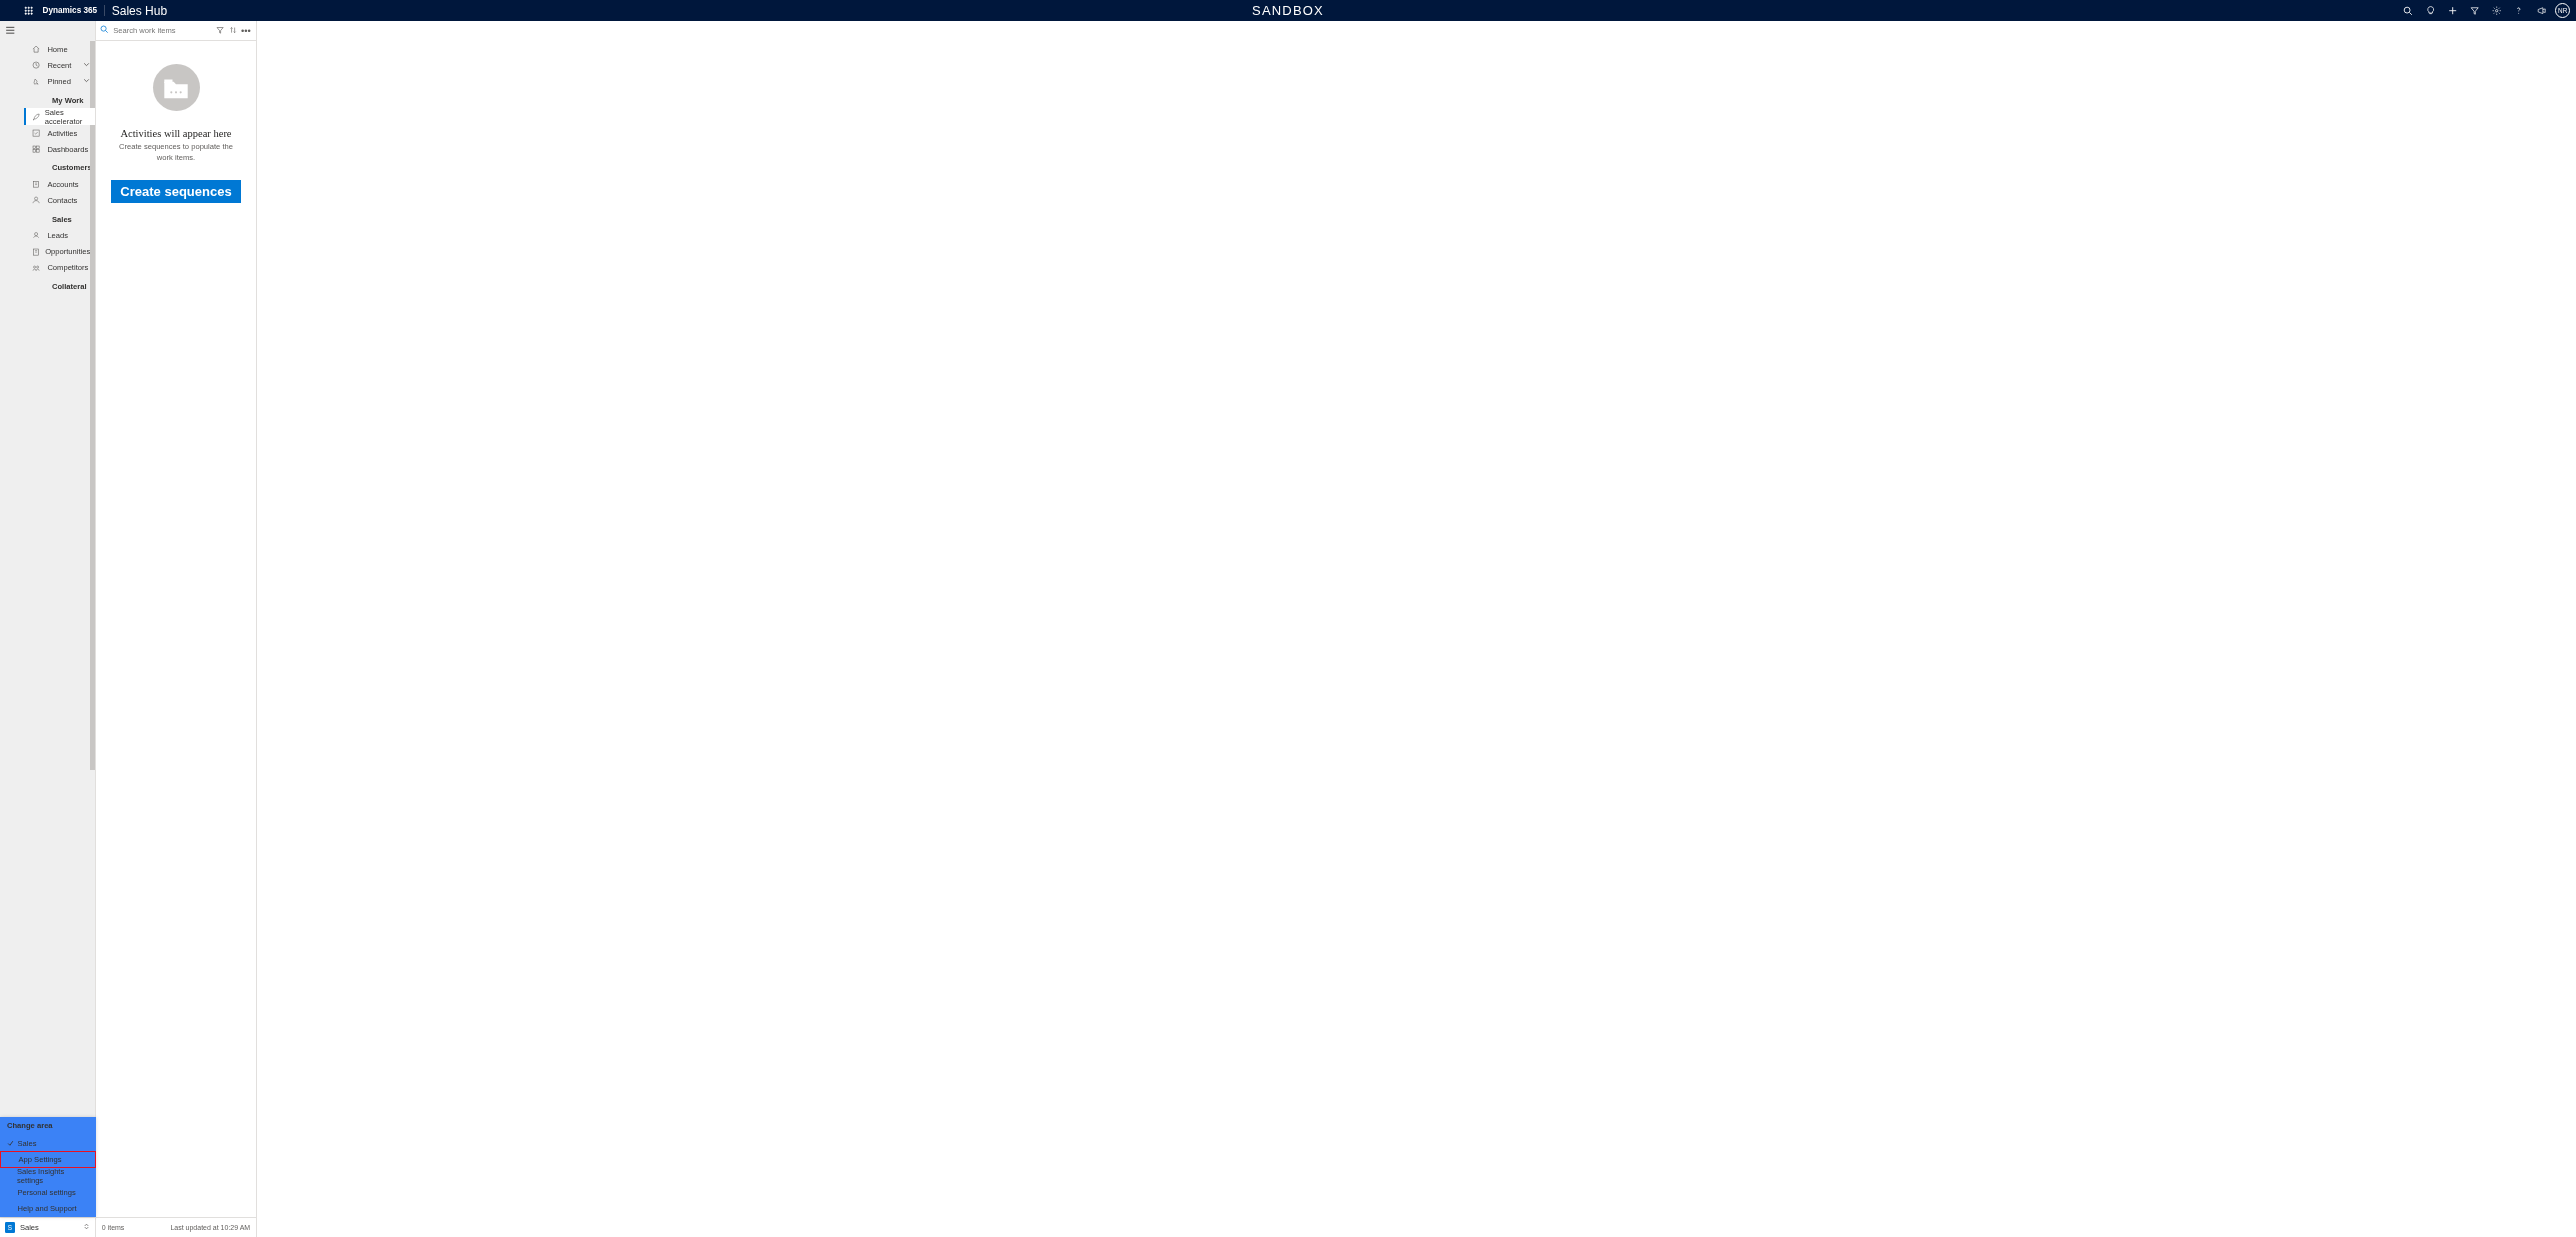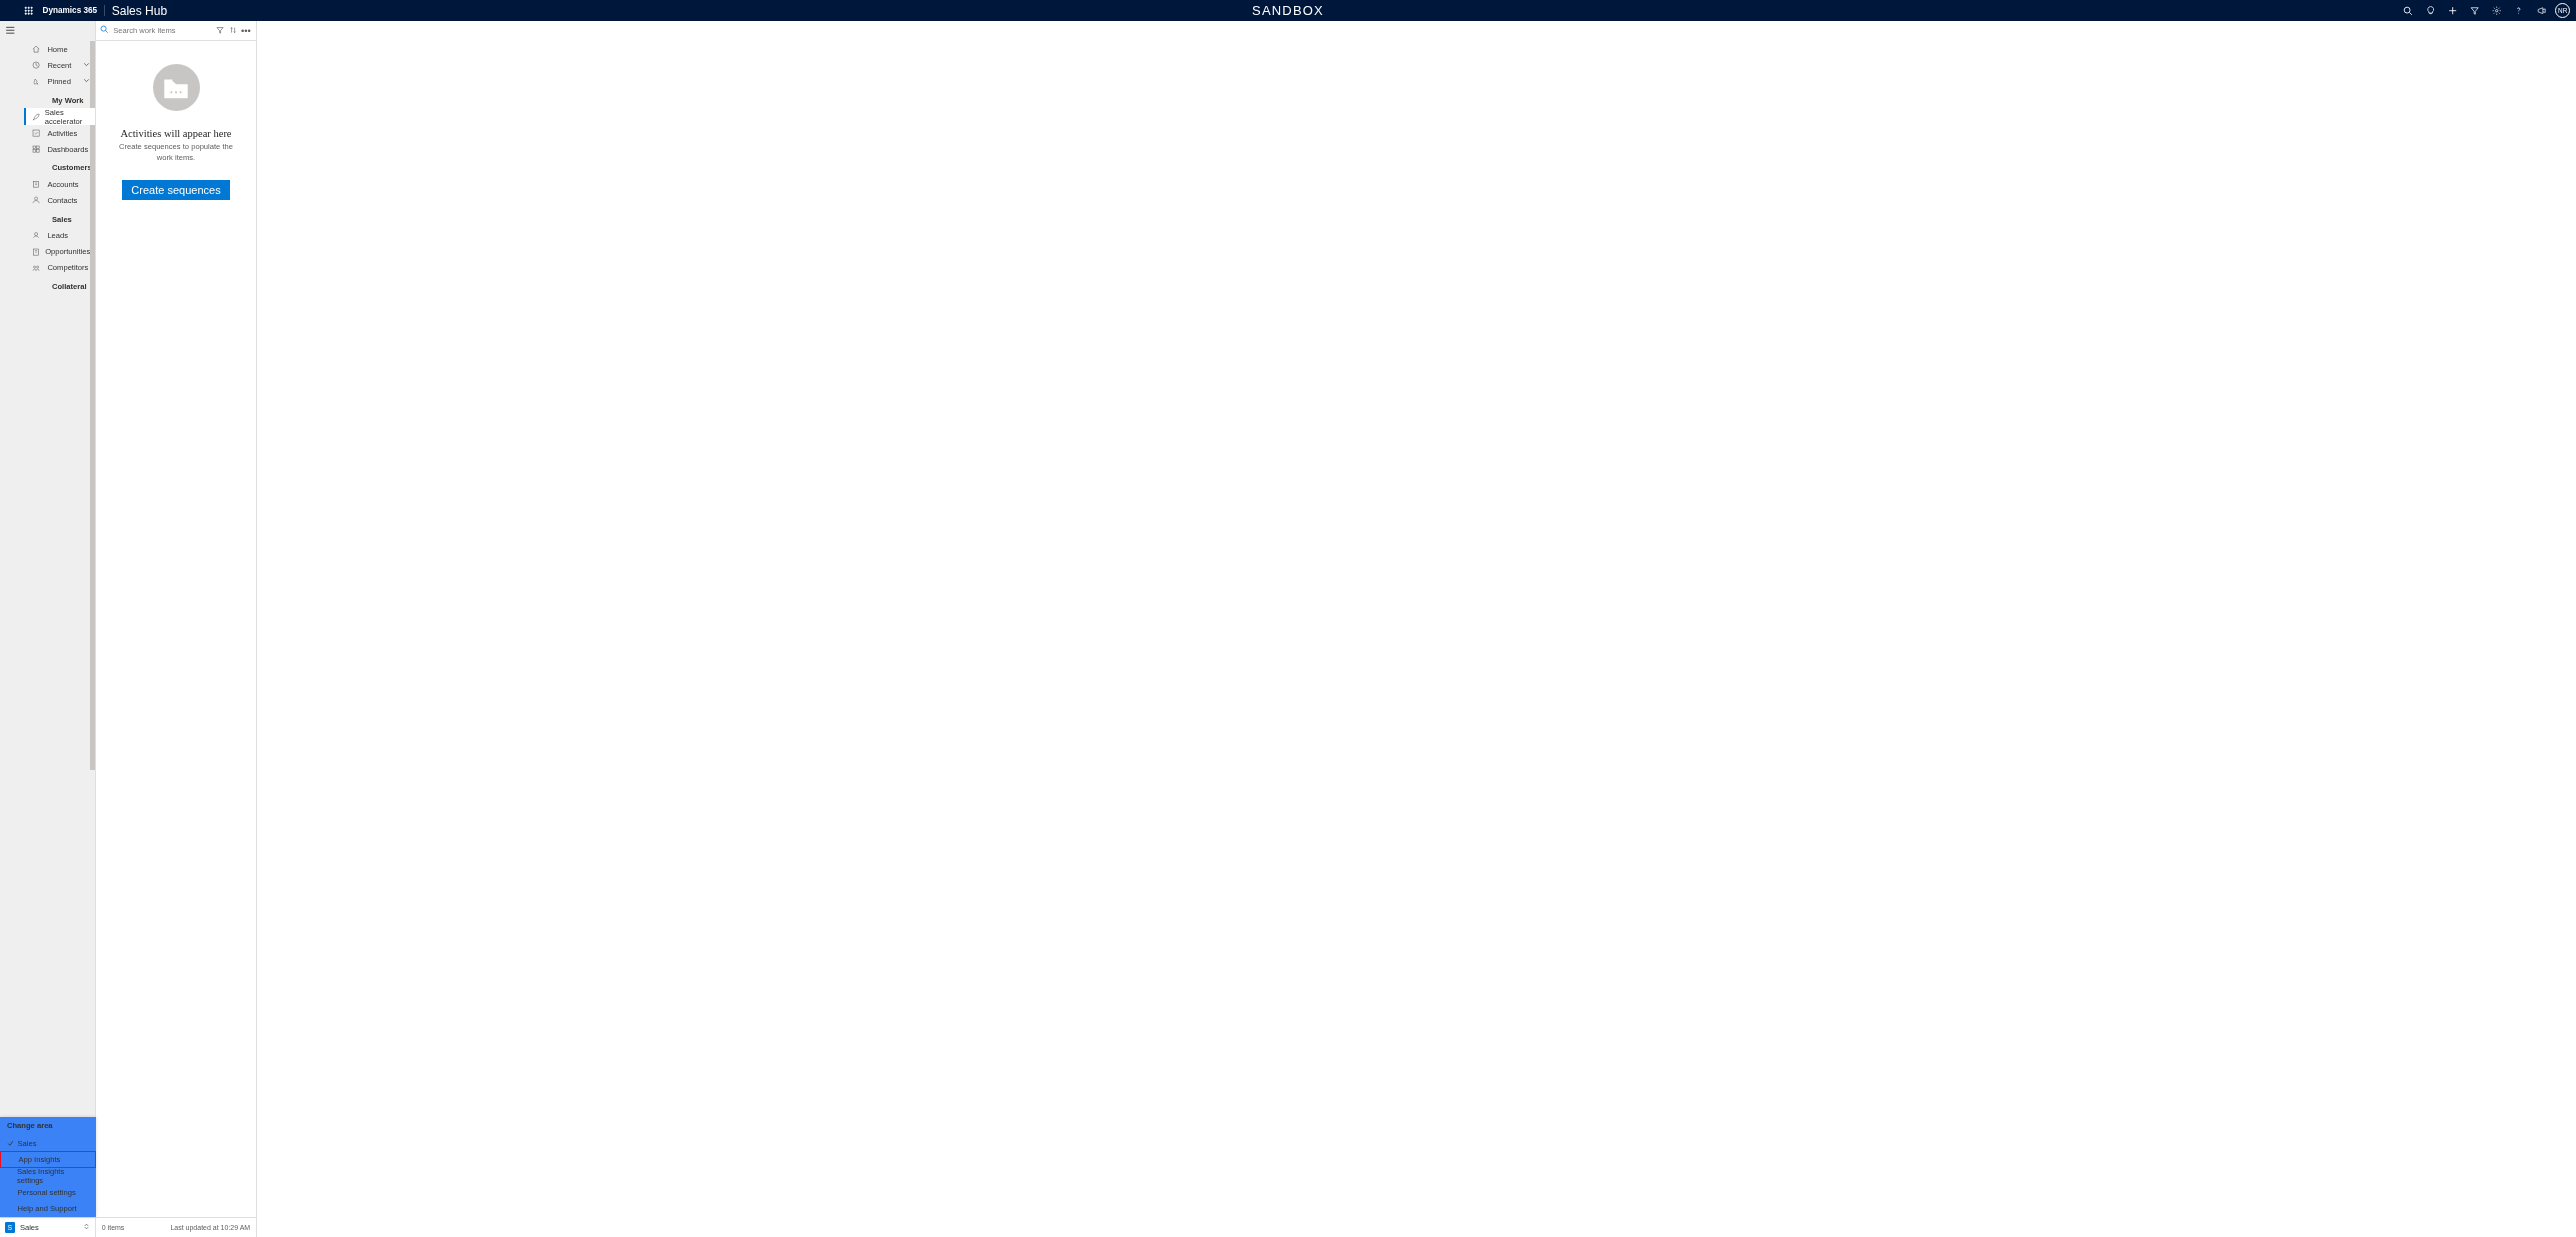--- a/index.html
+++ b/index.html
@@ -139,21 +139,21 @@
   .more-dots { font-size:9.4px; color:#605e5c; line-height:1;}
   .work-body { flex:1; display:flex; flex-direction:column; align-items:center; padding-top:23.4px;}
   .empty-icon {
     width:47px; height:47px; border-radius:50%;
     background:#c8c6c4; display:flex; align-items:center; justify-content:center;
   }
   .empty-title { margin-top:16.4px; font-size:10.5px; color:#201f1e;font-family:Liberation Serif, serif;}
   .empty-sub { margin-top:3.5px; font-size:7.6px; color:#605e5c; text-align:center; max-width:129px; line-height:1.4;}
   .primary-btn {
     margin-top:16.4px; background:#0078d4; color:#fff; border:0; padding:4.1px 9.4px;
-    font-size:11px; font-weight:400; cursor:pointer;
+    font-size:13px; font-weight:700; cursor:pointer;
   }
   .work-status {
     height:20px; border-top:0.6px solid #e1dfdd;
     display:flex; align-items:center; justify-content:space-between;
     padding:0 5.8px; font-size:7px; color:#605e5c;
   }
   
   .main-area { flex:1; background:#fff;}
 </style>
 </head>
@@ -369,21 +369,21 @@
       <div class="area-menu-item">
         <span class="check">
             <svg viewBox="0 0 12 12">
               <path d="M2 6l3 3 5-7" stroke-width="1.5"></path>
             </svg>
           </span>
         <span>Sales</span>
       </div>
       <div class="area-menu-item hl">
         <span class="check"></span>
-        <span>App Insights</span>
+        <span>App Settings</span>
       </div>
       <div class="area-menu-item">
         <span class="check"></span>
         <span>Sales Insights settings</span>
       </div>
       <div class="area-menu-item">
         <span class="check"></span>
         <span>Personal settings</span>
       </div>
       <div class="area-menu-item">

